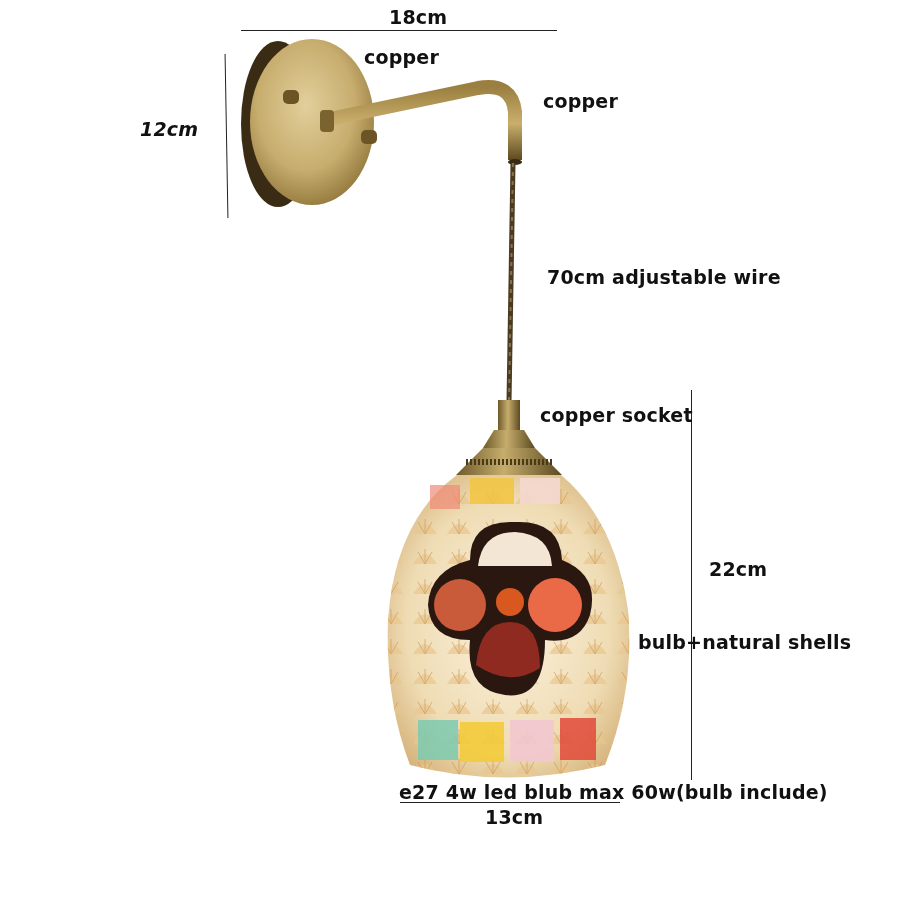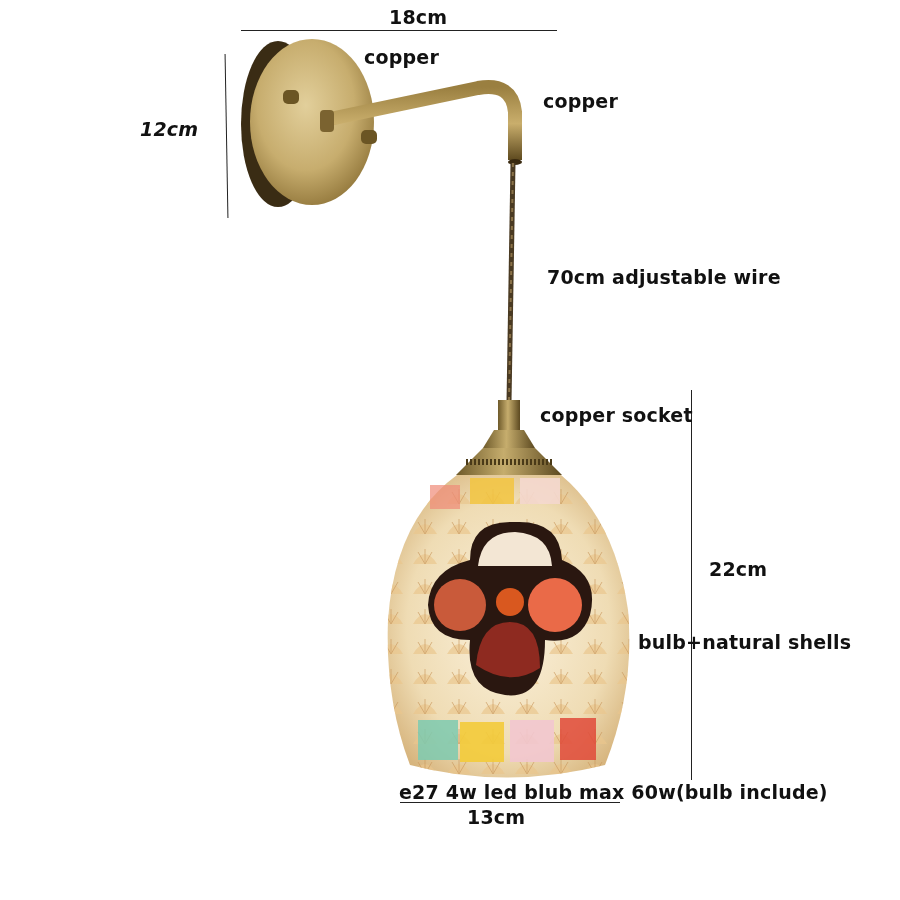--- a/index.html
+++ b/index.html
@@ -95,13 +95,13 @@
 
 <div class="label" style="left:389px; top:6px;text-align:center;">18cm</div>
 <div class="label" style="left:140px; top:118px;font-style:italic;">12cm</div>
 <div class="label" style="left:364px; top:46px;">copper</div>
 <div class="label" style="left:543px; top:90px;">copper</div>
 <div class="label" style="left:523px; top:266px;margin-left:24px;">70cm adjustable wire</div>
 <div class="label" style="left:540px; top:404px;">copper socket</div>
 <div class="label" style="left:709px; top:558px;">22cm</div>
 <div class="label" style="left:638px; top:631px;">bulb+natural shells</div>
 <div class="label" style="left:352px; top:781px;margin-left:47px;">e27 4w led blub max 60w(bulb include)</div>
-<div class="label" style="left:467px; top:806px;">13cm</div>
+<div class="label" style="left:485px; top:806px;">13cm</div>
 
 </body></html>

